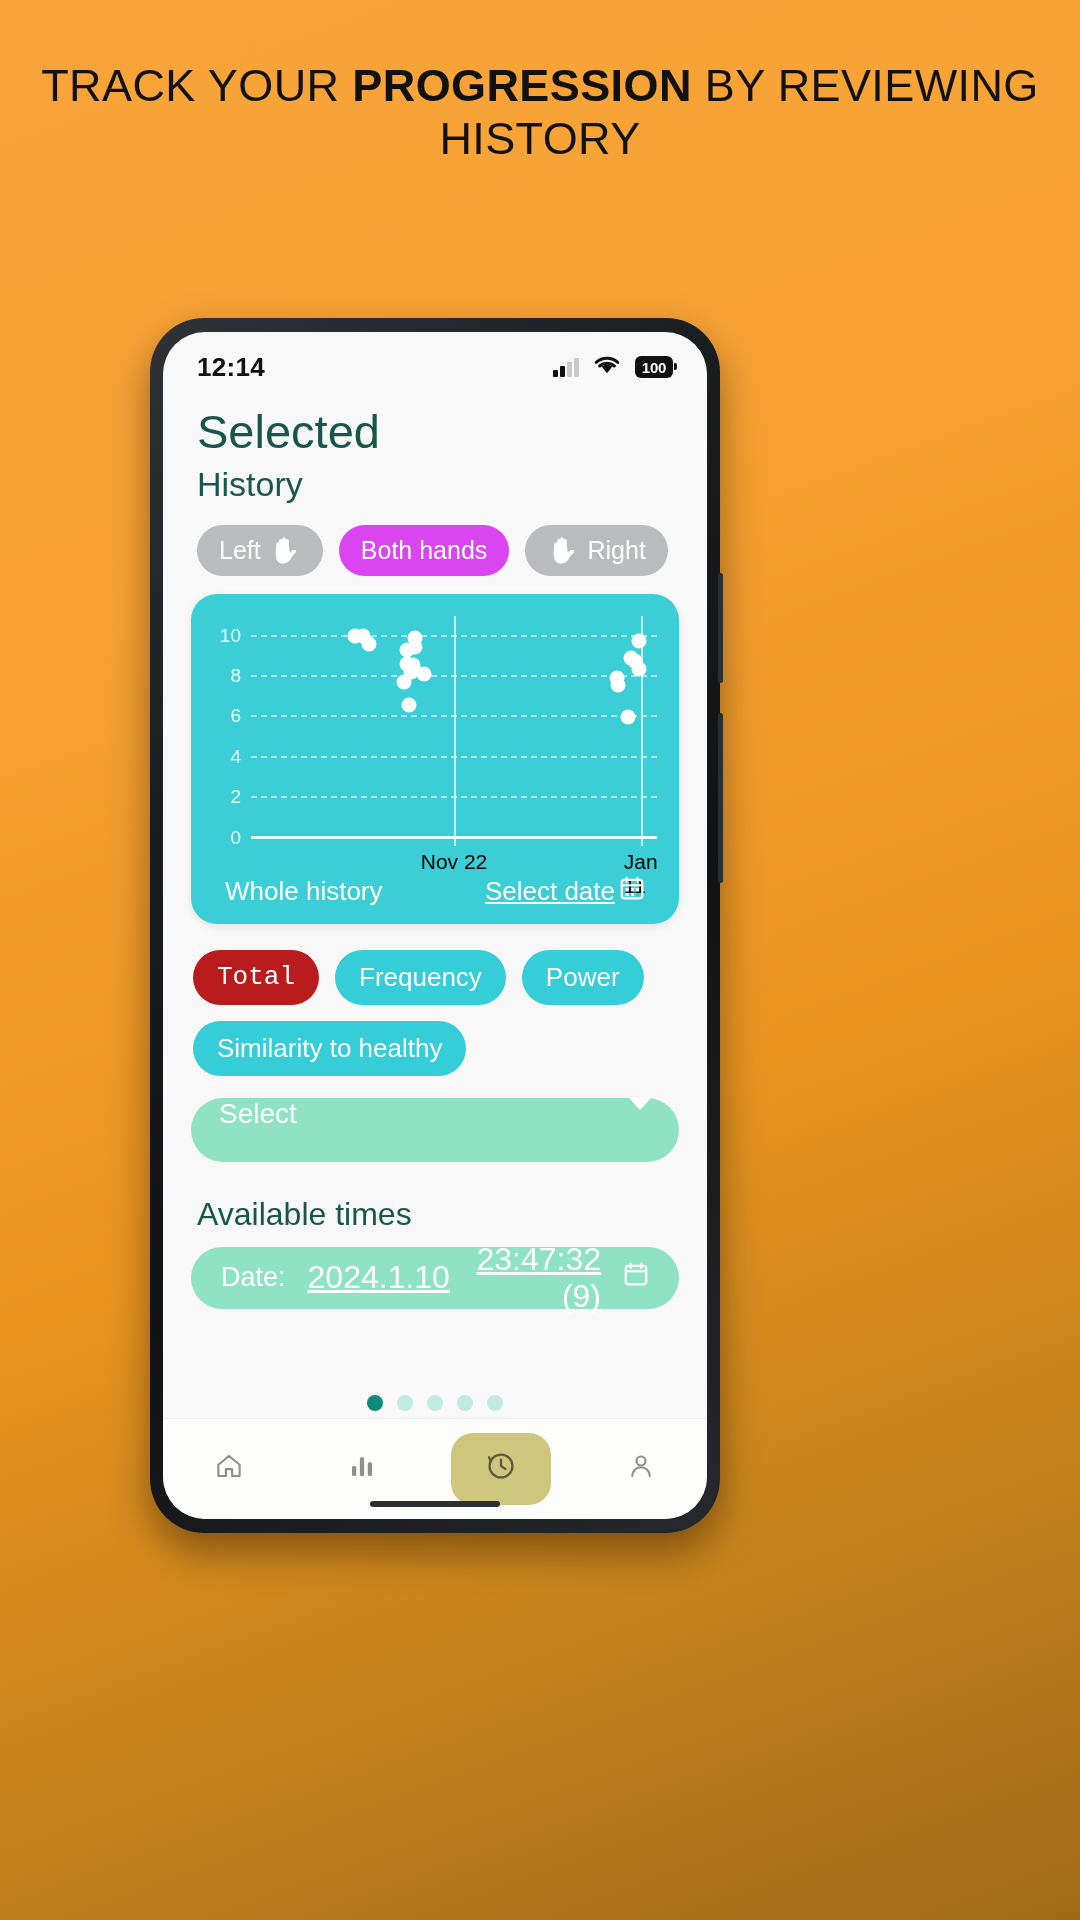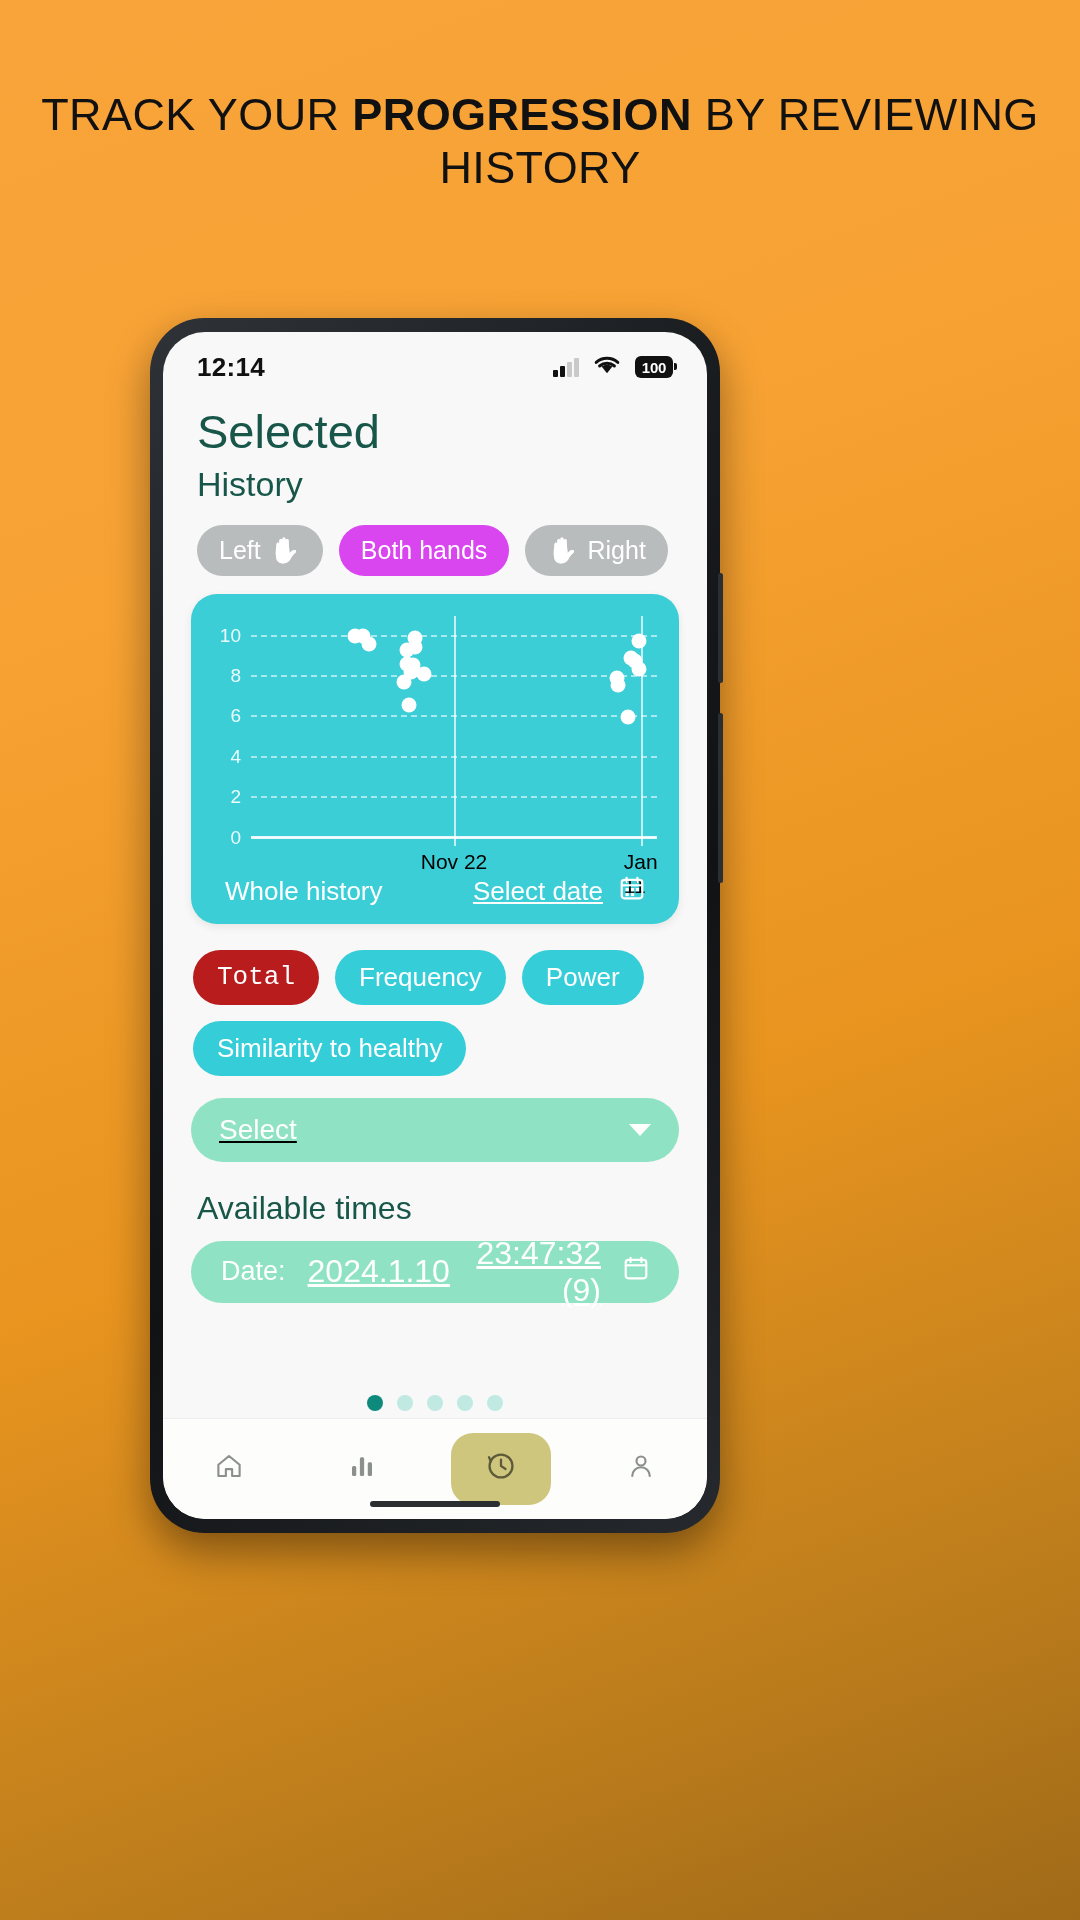--- a/index.html
+++ b/index.html
@@ -3,21 +3,21 @@
 <meta charset="utf-8">
 <style>
   html,body{margin:0;padding:0;}
   body{
     width:1080px;height:1920px;overflow:hidden;
     font-family:"Liberation Sans", sans-serif;
     background:linear-gradient(160deg,#f8a43a 0%, #f7a233 28%, #e8941f 58%, #c07f1c 82%, #a06a18 100%);
     position:relative;
   }
   .headline{
-    position:absolute;top:88px;left:0;width:1080px;
+    position:absolute;top:59px;left:0;width:1080px;
     text-align:center;color:#111;
     font-size:45px;line-height:1.18;letter-spacing:.4px;
     font-family:"Liberation Sans", sans-serif;
     font-weight:400;
   }
   .headline b{font-weight:bold;}
 
   
   .phone{
     position:absolute;left:150px;top:318px;width:570px;height:1215px;
@@ -85,31 +85,31 @@
   .axis-x{position:absolute;left:0;right:0;bottom:0;border-top:2px solid rgba(255,255,255,.85);}
   .vtick{position:absolute;width:2px;background:rgba(255,255,255,.7);}
   .xlab{position:absolute;font-size:21px;color:#000000;transform:translateX(-50%);}
   .dot{position:absolute;width:15px;height:15px;border-radius:50%;background:#fff;transform:translate(-50%,-50%);}
   .cardfoot{
     position:absolute;left:0;right:0;bottom:16px;
     display:flex;align-items:center;justify-content:space-between;
     padding:0 34px;box-sizing:border-box;
   }
   .whole{font-size:26px;color:#ffffff;}
-  .seldate{font-size:26px;color:#ffffff;text-decoration:underline;display:flex;align-items:center;gap:16px;}
+  .seldate{font-size:26px;color:#ffffff;text-decoration:underline;display:flex;align-items:center;gap:4px;}
 
   .filtrow{display:flex;gap:16px;padding:26px 0 0 30px;flex-wrap:wrap;}
   .fchip{border-radius:30px;padding:12px 24px;font-size:26px;color:#fff;white-space:nowrap;}
   .fchip.sel{background:#b91c1c;font-family:Liberation Mono, monospace;}
   .fchip.norm{background:#35cdd8;}
   .filtrow2{display:flex;padding:16px 0 0 30px;}
 
   .select{
-    margin:22px 28px 6px 28px;background:#8fe3c4;border-radius:34px;height:64px;
-    display:flex;align-items:center;justify-content:space-between;padding:0 28px;box-sizing:border-box;text-decoration:underline;
+    margin:22px 28px 12px 28px;background:#8fe3c4;border-radius:34px;height:64px;
+    display:flex;align-items:flex-start;justify-content:space-between;padding:0 28px;box-sizing:border-box;
   }
   .select span{font-size:28px;color:#ffffff;}
   .chev{width:0;height:0;border-left:11px solid transparent;border-right:11px solid transparent;border-top:12px solid #ffffff;}
 
   .avail{font-size:32px;color:#18564a;padding:22px 0 0 34px;}
 
   .daterow{
     margin:14px 28px 0 28px;background:#8fe3c4;border-radius:34px;height:62px;
     display:flex;align-items:center;gap:22px;padding:0 30px;box-sizing:border-box;
   }

